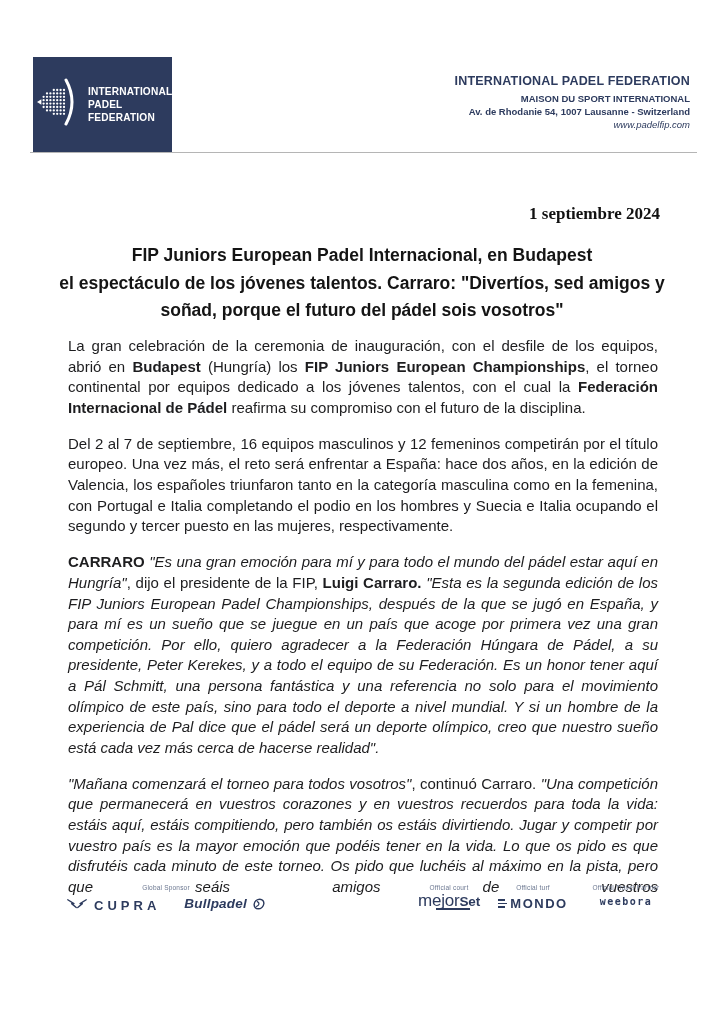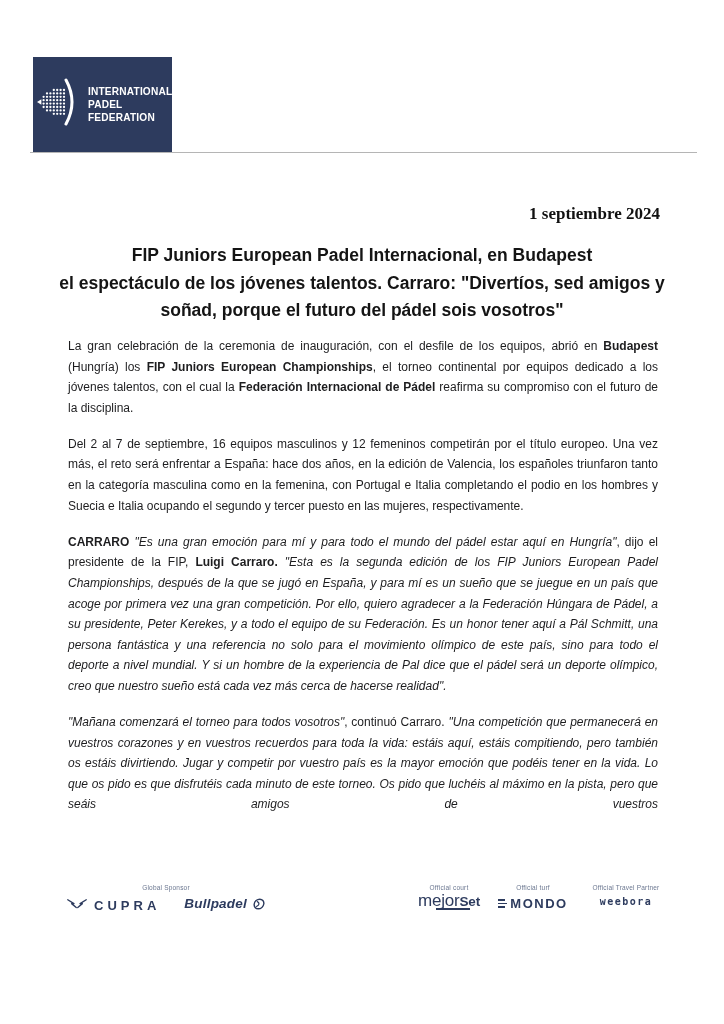--- a/index.html
+++ b/index.html
@@ -23,21 +23,21 @@
   .header-addr2{font-size:9.5px;margin-top:2px;font-weight:600;}
   .header-site{font-size:9.5px;margin-top:2px;font-style:italic;}
   .divider{position:absolute;top:152px;left:30px;right:27px;height:1px;background:var(--line,#b5b5b5);}
   
   .date{position:absolute;top:204px;right:64px;font-family:"Liberation Serif",serif;
     font-weight:bold;font-size:17px;color:#111;}
   .title{position:absolute;top:242px;left:50px;right:50px;text-align:center;
     font-weight:bold;font-size:17.5px;line-height:27.5px;color:#141414;}
   
   .content{position:absolute;top:336px;left:68px;width:590px;}
-  .content p{font-size:12px;line-height:20.6px;text-align:justify;margin:0 0 15.5px 0;}
+  .content p{font-size:15px;line-height:20.6px;text-align:justify;margin:0 0 15.5px 0;}
   .content p.cut{text-align-last:justify;}
   
   .footer-group{position:absolute;text-align:center;color:var(--navy,#2d3b5e);}
   .footer-label{font-size:6.5px;color:var(--label_gray,#6b7790);margin-bottom:5px;letter-spacing:.2px;}
   .logo-row{display:flex;align-items:center;justify-content:center;gap:24px;}
   .cupra{display:flex;align-items:center;gap:7px;}
   .cupra-word{font-size:13px;font-weight:600;letter-spacing:4px;}
   .bullpadel{display:flex;align-items:flex-start;gap:6px;}
   .bullpadel-word{font-size:13.5px;font-weight:800;font-style:italic;letter-spacing:.2px;}
   .mejorset{line-height:10px;}
@@ -121,20 +121,26 @@
         <path d="M29 6 Q41 28 29 50" fill="none" stroke="currentColor" stroke-width="3" stroke-linecap="round"></path>
       </svg>
     </span>
     <span class="logo-text">
       <div>INTERNATIONAL</div>
       <div>PADEL</div>
       <div>FEDERATION</div>
     </span>
   </div>
 
+  <div class="header-right">
+    <div class="header-org">INTERNATIONAL PADEL FEDERATION</div>
+    <div class="header-addr">MAISON DU SPORT INTERNATIONAL</div>
+    <div class="header-addr2">Av. de Rhodanie 54, 1007 Lausanne - Switzerland</div>
+    <div class="header-site">www.padelfip.com</div>
+  </div>
 
   <div class="divider"></div>
 
   <div class="date">1 septiembre 2024</div>
 
   <div class="title">
     <div>FIP Juniors European Padel Internacional, en Budapest</div>
     <div>el espectáculo de los jóvenes talentos. Carraro: "Divertíos, sed amigos y</div>
     <div>soñad, porque el futuro del pádel sois vosotros"</div>
   </div>

